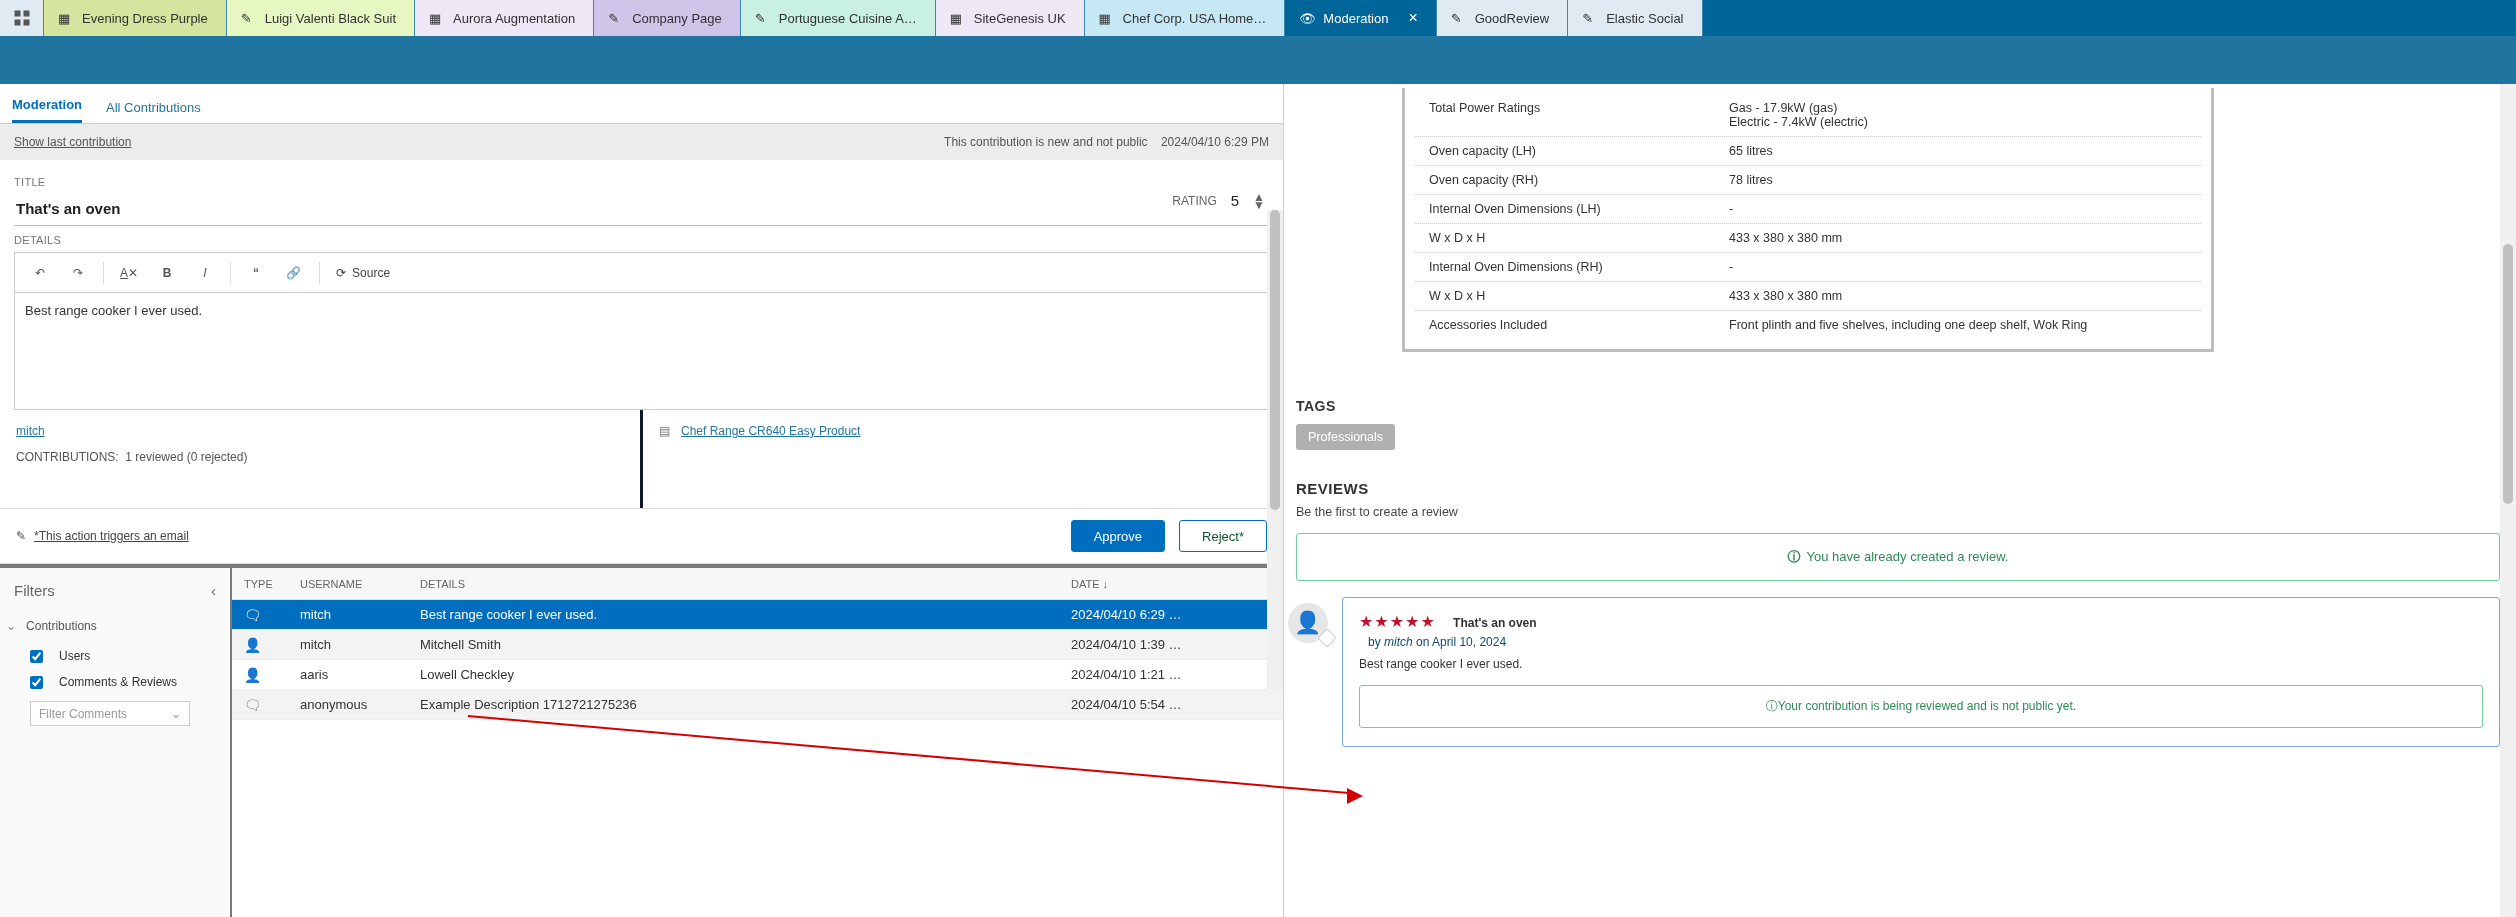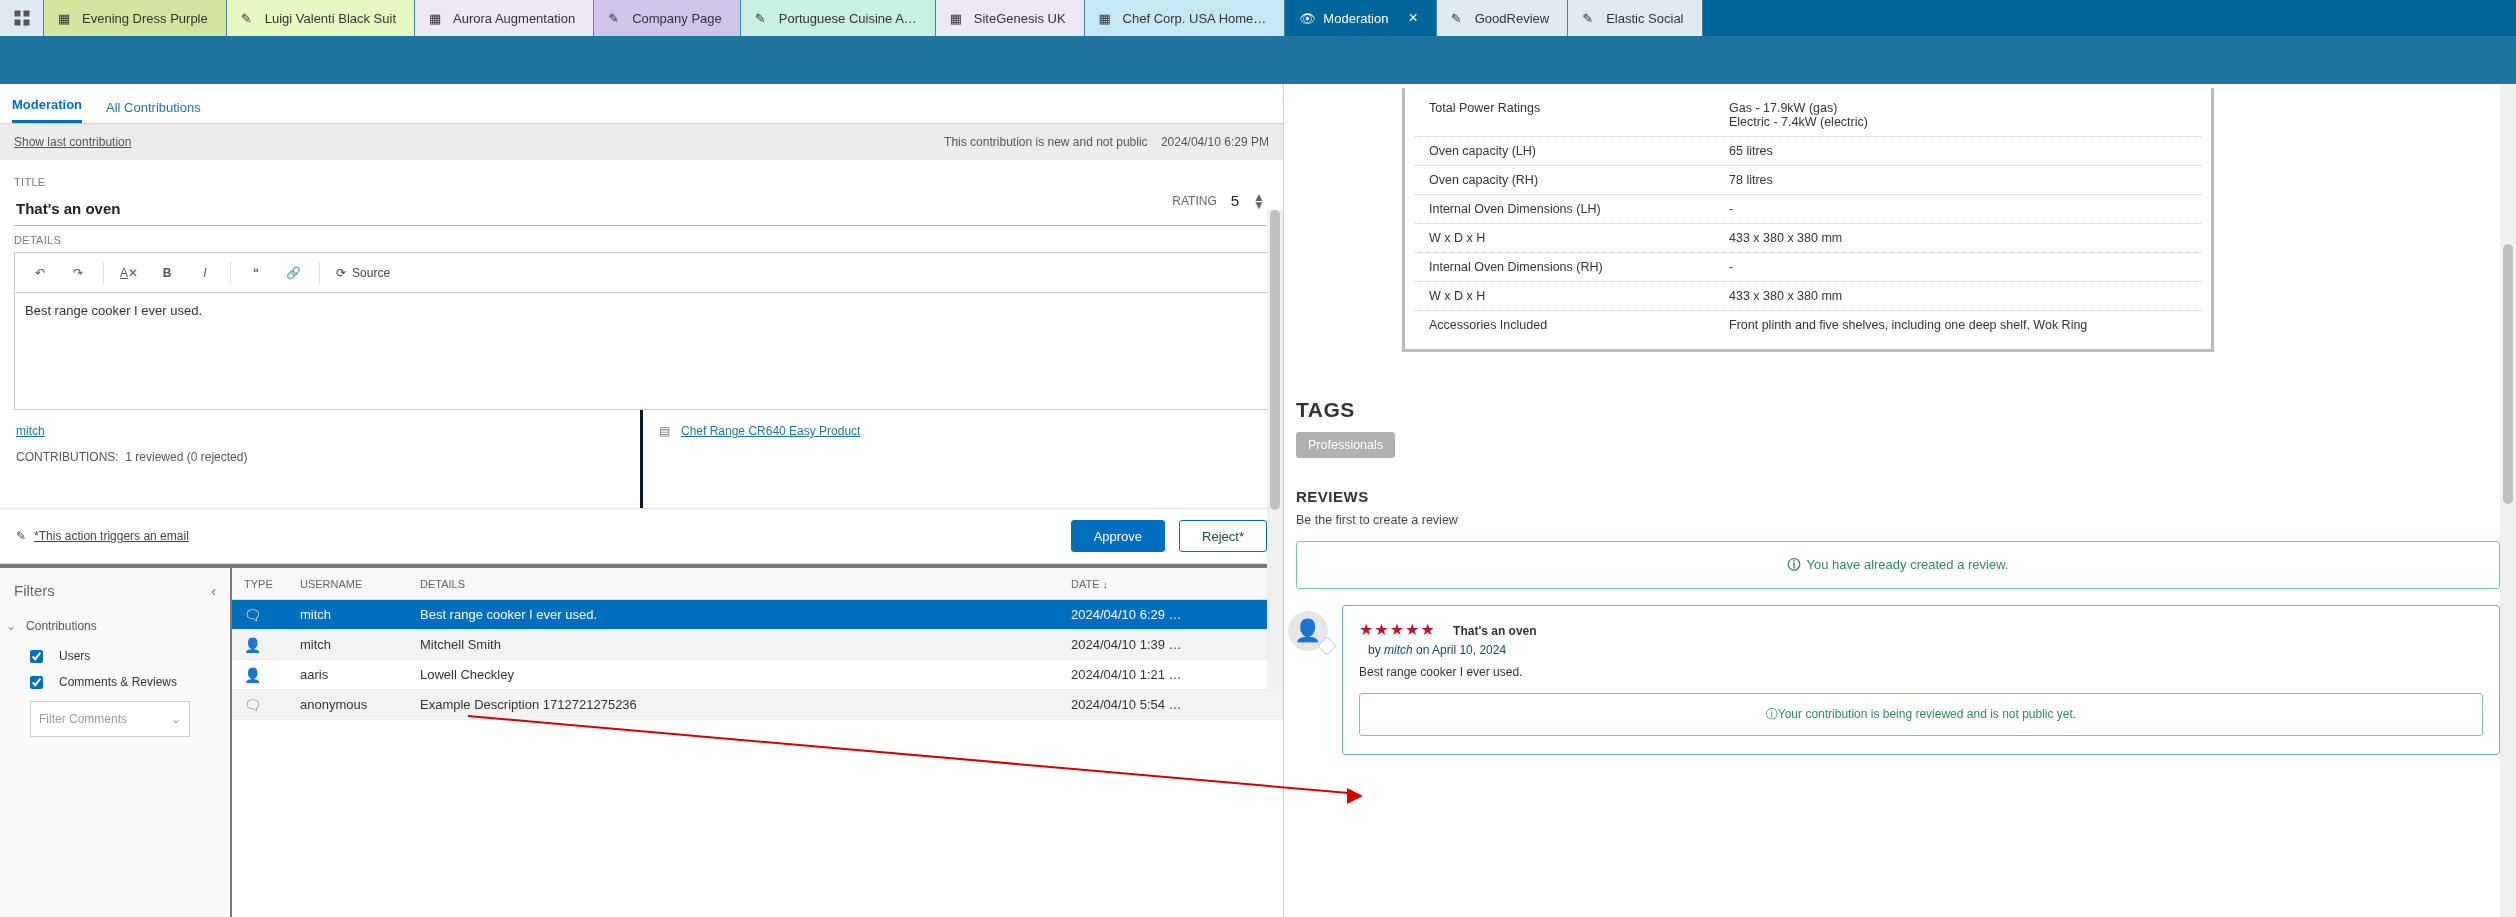--- a/index.html
+++ b/index.html
@@ -71,21 +71,21 @@
   .btns{display:flex;gap:14px}
 
   
   .lower{flex:1;display:flex;border-top:4px solid #7a7a7a}
   .filters{width:232px;border-right:2px solid #7a7a7a;background:#fafafa}
   .filters h3{font-size:15px;font-weight:400;color:#666;padding:14px 14px 10px;display:flex;justify-content:space-between;align-items:center}
   .fsection{padding:10px 6px;color:#555}
   .fsection .chev{margin-right:10px;color:#888}
   .fitem{padding:6px 0 6px 30px;display:flex;align-items:flex-end;gap:16px}
   .fitem input{accent-color:#006ebe}
-  .ffield{margin:6px 0 0 30px;width:160px;height:36px;border:1px solid #ccc;padding:0 8px;color:#999;display:flex;align-items:center;justify-content:space-between;background:#fff}
+  .ffield{margin:6px 0 0 30px;width:160px;height:25px;border:1px solid #ccc;padding:0 8px;color:#999;display:flex;align-items:center;justify-content:space-between;background:#fff}
 
   .grid{flex:1;display:flex;flex-direction:column}
   .ghdr{height:32px;display:flex;align-items:center;padding:0 12px;color:#666;font-size:11px;border-bottom:1px solid #ddd;background:#f7f7f7}
   .c-type{width:56px}.c-user{width:120px}.c-det{flex:1}.c-date{width:200px;text-align:left}
   .grow{height:30px;display:flex;align-items:center;padding:0 12px;font-size:13px;border-bottom:1px solid #eee}
   .grow.sel{background:#006ebe;color:#fff}
   .grow.alt{background:#f3f3f3}
   .gicon{color:#888;font-size:14px}
   .grow.sel .gicon{color:#fff}
 
@@ -93,21 +93,21 @@
   .scrollbar{position:absolute;right:0;top:0;width:16px;height:100%;background:#f0f0f0}
   .scrollbar .thumb{position:absolute;left:3px;width:10px;background:#c0c0c0;border-radius:5px}
   .left .scrollbar{right:0;top:126px;height:480px}
 
   .specs{margin:4px 0 0 118px;width:812px;border:3px solid #bcbcbc;border-top:none;padding:6px 10px 10px}
   .srow{display:flex;padding:7px 14px;border-top:1px dotted #cfcfcf;font-size:12.5px}
   .srow:first-child{border-top:none}
   .srow .k{width:300px;color:#333}
   .srow .v{flex:1;color:#333}
 
-  .tagsH{margin:46px 0 10px 12px;font-size:21px;font-weight:700;letter-spacing:.5px}
+  .tagsH{margin:46px 0 10px 12px;font-size:14px;font-weight:700;letter-spacing:.5px}
   .tag{display:inline-block;background:#b0b0b0;color:#fff;border-radius:3px;padding:6px 12px;margin-left:12px;font-size:12.5px}
   .revH{margin:30px 0 8px 12px;font-size:15px;font-weight:700;letter-spacing:.5px}
   .revtxt{margin:0 0 14px 12px;color:#444;font-size:12.5px}
   .reviewbanner{margin:0 16px 16px 12px;border:1px solid #6fcf97;border-radius:3px;padding:14px;text-align:center;color:#2e8b57;font-size:13px}
   .reviewbanner .ii{color:#2e8b57;font-weight:700;margin-right:6px}
 
   .reviewcard{margin:0 16px 0 12px;border:1px solid #7aa6e0;border-radius:3px;padding:14px 16px 18px;position:relative}
   .avatar{position:absolute;left:-42px;top:6px;width:40px;height:40px;border-radius:50%;background:#e6e6e6;display:flex;align-items:center;justify-content:center;color:#bbb;font-size:22px}
   .avbubble{position:absolute;left:-10px;top:34px;width:14px;height:14px;background:#fff;border:1px solid #ccc;border-radius:3px;transform:rotate(45deg)}
   .stars{color:#C0122B;font-size:16px;letter-spacing:1px}

